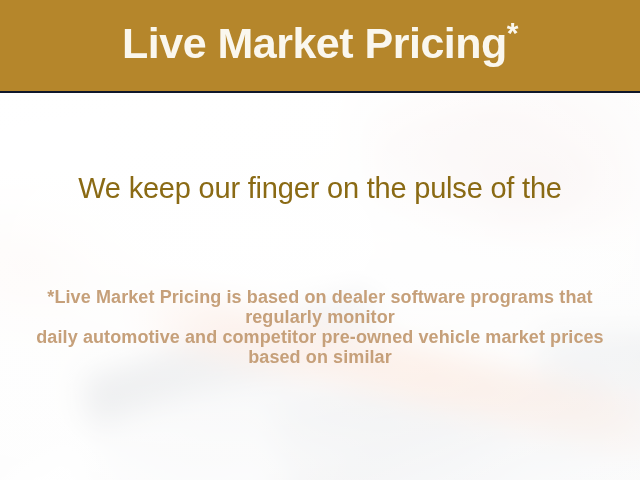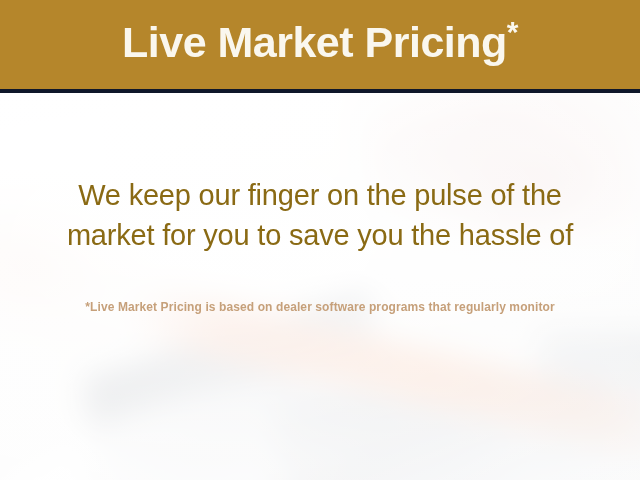--- a/index.html
+++ b/index.html
@@ -20,21 +20,21 @@
   }
 
   
   .header-bar {
     position: absolute;
     left: 0;
     top: 0;
     width: 640px;
     height: 93px;
     background: #b5862b;
-    border-bottom: 4px solid #0f172a;
+    border-bottom: 2px solid #0f172a;
     box-sizing: border-box;
     display: flex;
     align-items: center;
     justify-content: center;
     z-index: 5;
   }
   .header-title {
     color: #faf7ee;
     font-size: 43px;
     font-weight: bold;
@@ -215,21 +215,21 @@
     letter-spacing: -0.2px;
   }
   .headline-spacer { height: 82px; }
 
   .disclaimer {
     width: 580px;
     margin: 0;
     padding: 0;
     text-align: center;
     color: #c6a07a;
-    font-size: 12px;
+    font-size: 18px;
     font-weight: bold;
     line-height: 20px;
     letter-spacing: 0.1px;
   }
   .disclaimer-spacer { height: 42px; }
 </style>
 </head>
 <body>
 
 <div class="banner">
@@ -254,25 +254,25 @@
     </div>
     <div class="photo-wash"></div>
     <div class="photo-wash-2"></div>
   </div>
 
   <div class="content">
     <div class="headline-spacer"></div>
 
     <p class="headline">
       <span>We keep our finger on the pulse of the</span><br>
-      <span>market for you to save you the hassle of</span><br>
+      <br>
     </p>
 
     <div class="disclaimer-spacer"></div>
 
     <p class="disclaimer">
       <span>*Live Market Pricing is based on dealer software programs that regularly monitor</span><br>
-      <br>
+      <span>daily automotive and competitor pre-owned vehicle market prices based on similar</span><br>
       <br>
     </p>
   </div>
 
 </div>
 
 </body></html>

